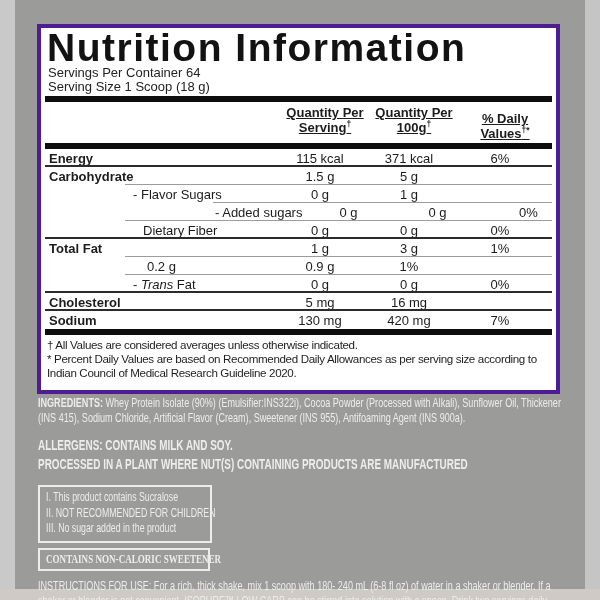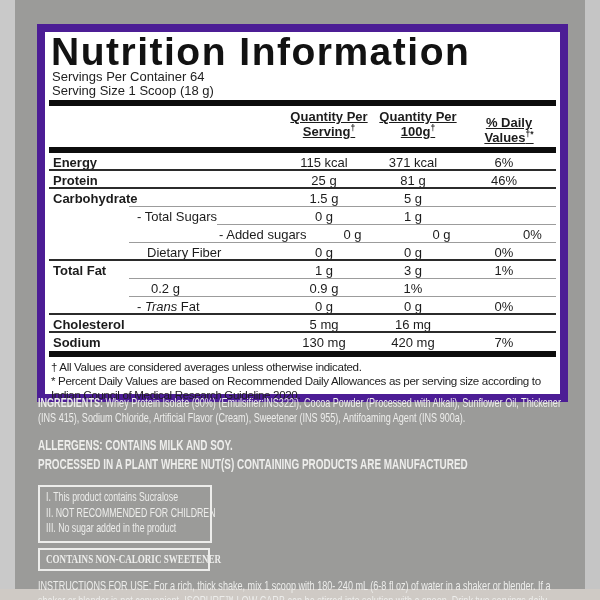--- a/index.html
+++ b/index.html
@@ -10,21 +10,21 @@
   }
   
   .edge { position:absolute; }
   #edge-left  { left:0; top:0; width:15px; height:600px; background:#c9c9c9; }
   #edge-right { right:0; top:0; width:15px; height:600px; background:#c5c5c5; }
   #edge-bottom{ left:0; bottom:0; width:600px; height:11px; background:#cfcac5; }
 
   
   #panel {
     position:absolute; left:37px; top:24px; width:515px; height:362px;
-    background:#ffffff; border:8px solid #4c1d95; color:#1c1c1c;
+    background:#ffffff; border:4px solid #4c1d95; color:#1c1c1c;
   }
   #panel-title {
     margin:2px 0 0 6px; font-size:39px; font-weight:bold; letter-spacing:1.5px;
     line-height:36px; white-space:nowrap; color:#121212;
   }
   .serv-line { margin-left:7px; font-size:13px; line-height:13.5px; color:#222; }
   .thickbar { height:6px; background:#0d0d0d; margin:0 4px; }
   #bar-top { margin-top:3px; }
 
   
@@ -106,36 +106,29 @@
     <div class="thickbar"></div>
 
     <div>
       <div class="nrow lbl-bold sep-full">
         <div class="lbl">Energy</div>
         <div class="cell">115 kcal</div>
         <div class="cell">371 kcal</div>
         <div class="cell">6%</div>
         <div class="rule"></div>
       </div>
-      <div class="nrow lbl-bold sep-full">
-        <div class="lbl">Protein</div>
-        <div class="cell">25 g</div>
-        <div class="cell">81 g</div>
-        <div class="cell">46%</div>
-        <div class="rule"></div>
-      </div>
       <div class="nrow lbl-bold sep-i1">
         <div class="lbl">Carbohydrate</div>
         <div class="cell">1.5 g</div>
         <div class="cell">5 g</div>
         <div class="cell"></div>
         <div class="rule"></div>
       </div>
       <div class="nrow lbl-i1 sep-i2">
-        <div class="lbl">- Total Sugars</div>
+        <div class="lbl">- Flavor Sugars</div>
         <div class="cell">0 g</div>
         <div class="cell">1 g</div>
         <div class="cell"></div>
         <div class="rule"></div>
       </div>
       <div class="nrow lbl-i2 sep-i1">
         <div class="lbl">- Added sugars</div>
         <div class="cell">0 g</div>
         <div class="cell">0 g</div>
         <div class="cell">0%</div>

